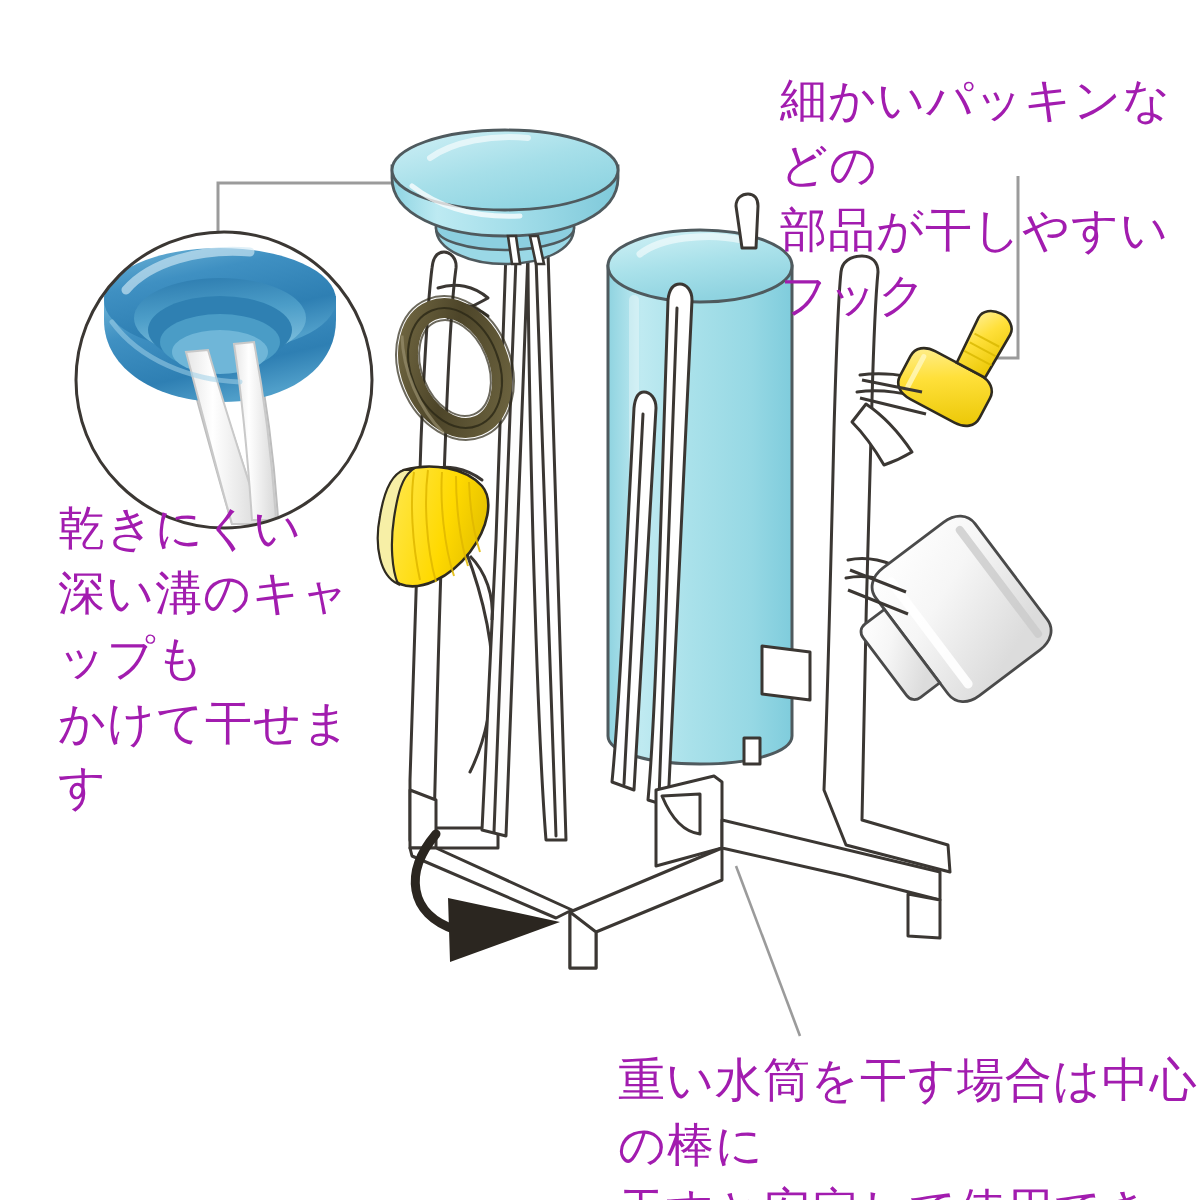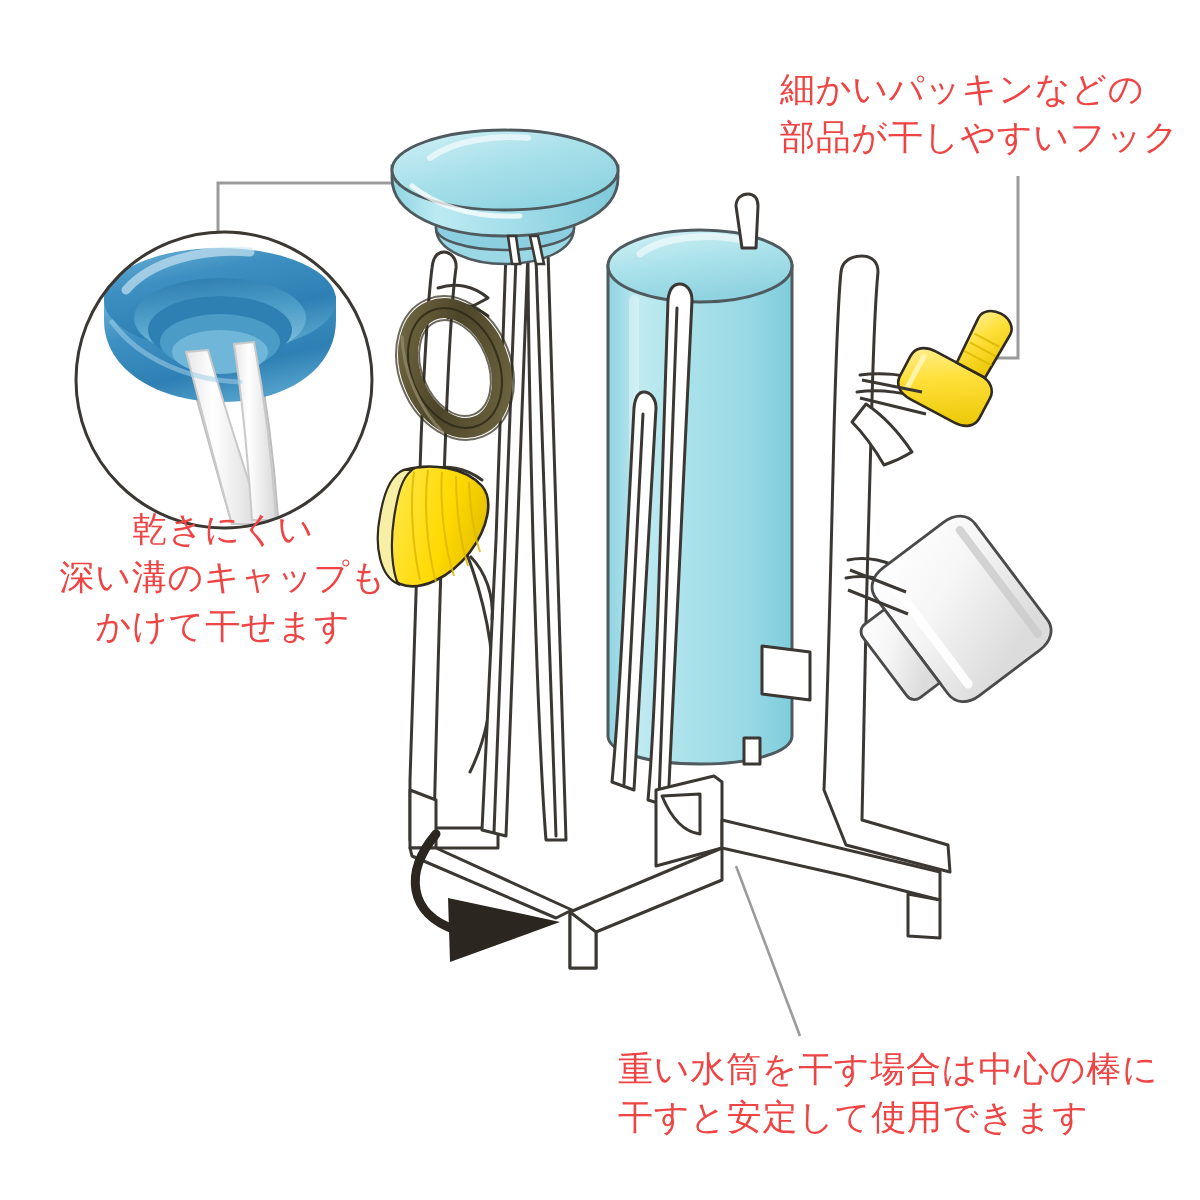--- a/index.html
+++ b/index.html
@@ -17,36 +17,35 @@
   }
   .art {
     position: absolute;
     left: 0;
     top: 0;
     width: 1200px;
     height: 1200px;
   }
   .caption {
     position: absolute;
-    color: #ef4444;
-    font-size: 35px;
+    color: #a21caf;
+    font-size: 47px;
     line-height: 1.38;
     letter-spacing: 0.02em;
     white-space: pre-line;
-    font-family: Liberation Mono, monospace;
+    font-family: Liberation Sans, sans-serif;
   }
   #cap-hook-note {
     left: 780px;
     top: 68px;
     text-align: left;
   }
   #cap-groove-note {
     left: 58px;
-    top: 508px;
-    text-align: center;
+    top: 496px;
     width: 330px;
   }
   #open-note {
     left: 98px;
     top: 886px;
     text-align: left;
   }
   #center-rod-note {
     left: 592px;
     top: 1048px;

